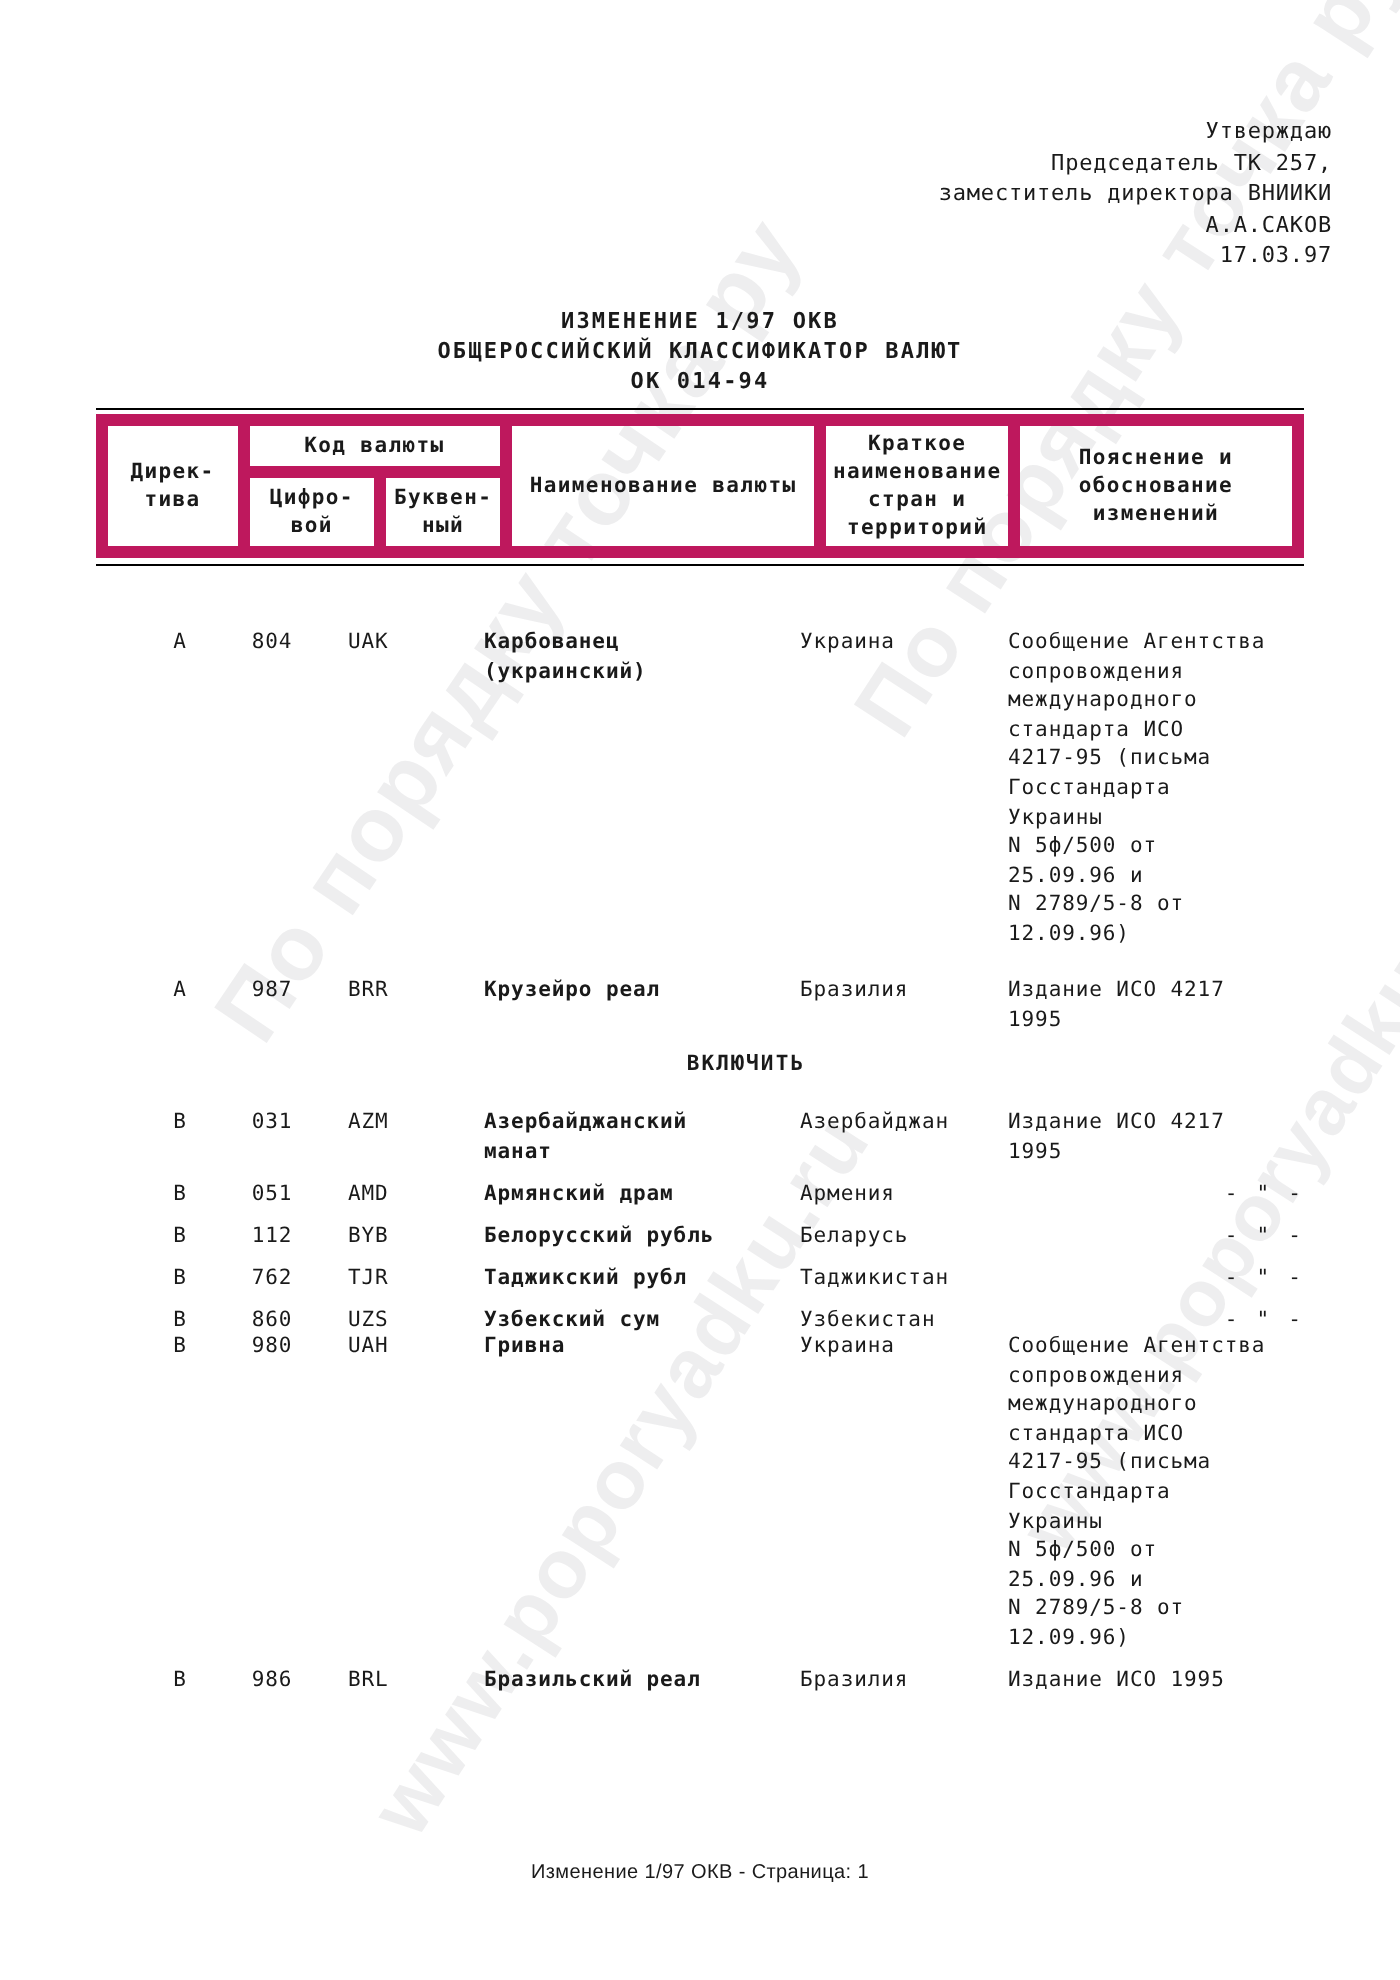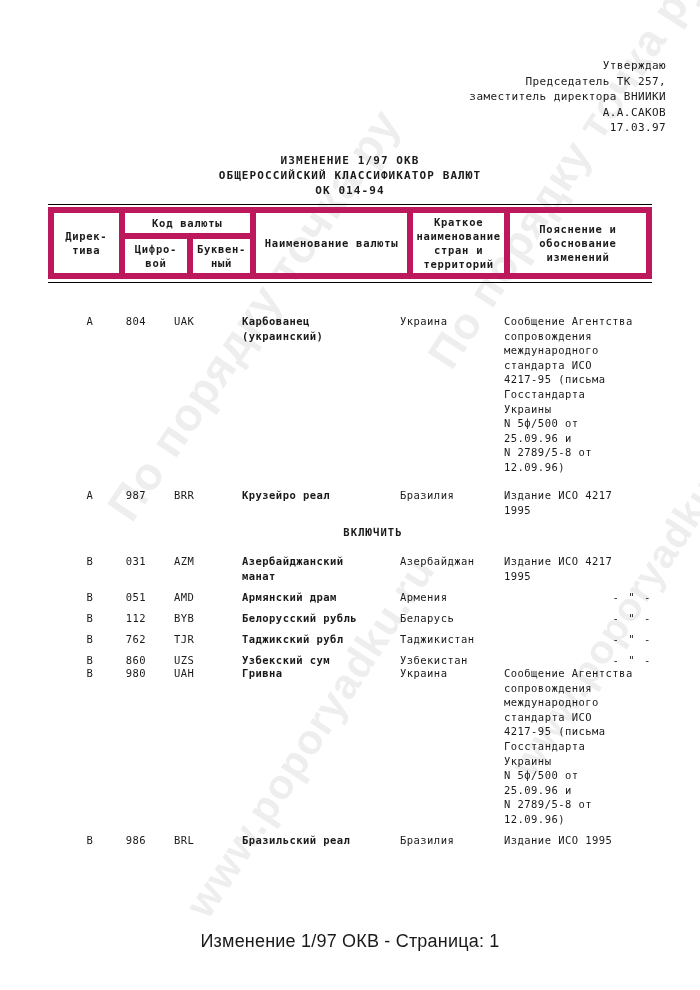--- a/index.html
+++ b/index.html
@@ -136,21 +136,21 @@
   .cell-expl { left: 456px; width: 155px; }
   .cell-dash { left: 456px; width: 148px; text-align: right; letter-spacing: 1.6px; }
 
   
   #footer {
     position: absolute;
     left: 0; right: 0;
     top: 931px;
     text-align: center;
     font-family: "Liberation Sans", sans-serif;
-    font-size: 18px;
+    font-size: 10px;
     color: #1a1a1a;
     letter-spacing: 0.2px;
   }
 </style>
 </head>
 <body>
 
 <div id="watermark-layer">
   <div class="wm wm-a">По порядку точка ру</div>
   <div class="wm wm-b">www.poporyadku.ru</div>

